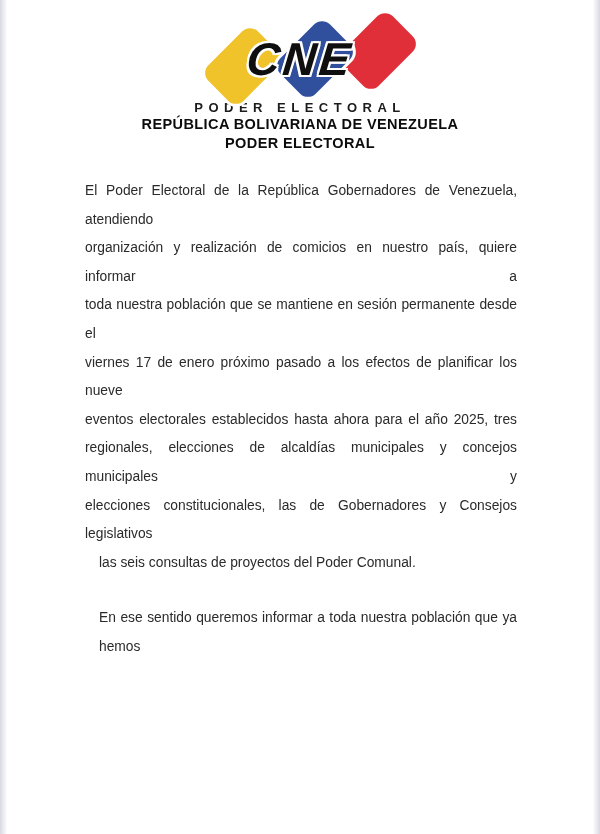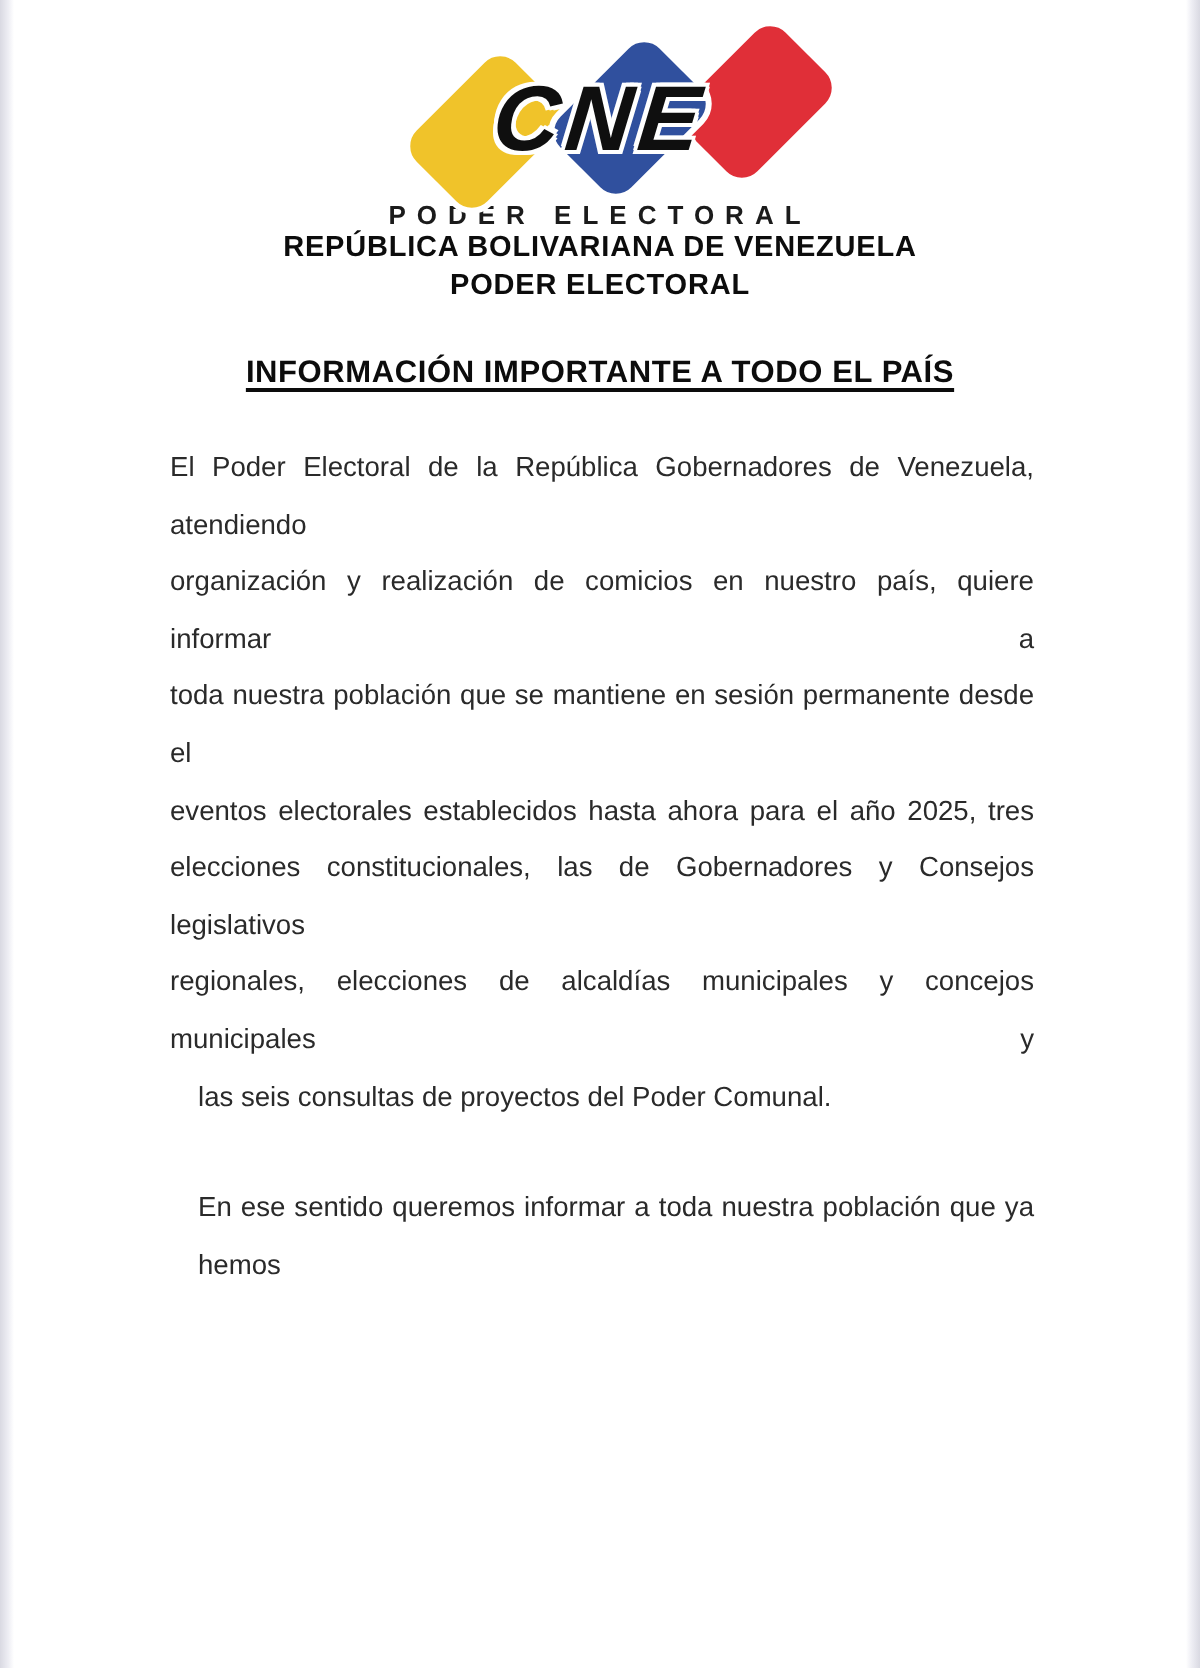--- a/index.html
+++ b/index.html
@@ -140,32 +140,30 @@
       <div class="logo-acronym">CNE</div>
     </div>
     <div class="logo-tagline">PODER ELECTORAL</div>
   </div>
 
   <div class="letterhead">
       <div>REPÚBLICA BOLIVARIANA DE VENEZUELA</div>
       <div>PODER ELECTORAL</div>
     </div>
 
-  <div class="doc-title">
-    <span>INFORMACIÓN IMPORTANTE A TODO EL PAÍS</span>
-  </div>
 
   <div class="body-text">
     <div class="para">
         <div>El Poder Electoral de la República Gobernadores de Venezuela, atendiendo</div>
         <div>organización y realización de comicios en nuestro país, quiere informar a</div>
         <div>toda nuestra población que se mantiene en sesión permanente desde el</div>
+        <div>viernes 17 de enero próximo pasado a los efectos de planificar los nueve</div>
         <div>eventos electorales establecidos hasta ahora para el año 2025, tres</div>
+        <div>regionales, elecciones de alcaldías municipales y concejos municipales y</div>
         <div>elecciones constitucionales, las de Gobernadores y Consejos legislativos</div>
-        <div>regionales, elecciones de alcaldías municipales y concejos municipales y</div>
         <div>las seis consultas de proyectos del Poder Comunal.</div>
       </div>
     <div class="para">
         <div>En ese sentido queremos informar a toda nuestra población que ya hemos</div>
       </div>
   </div>
 
 </div>
 
 </body></html>

